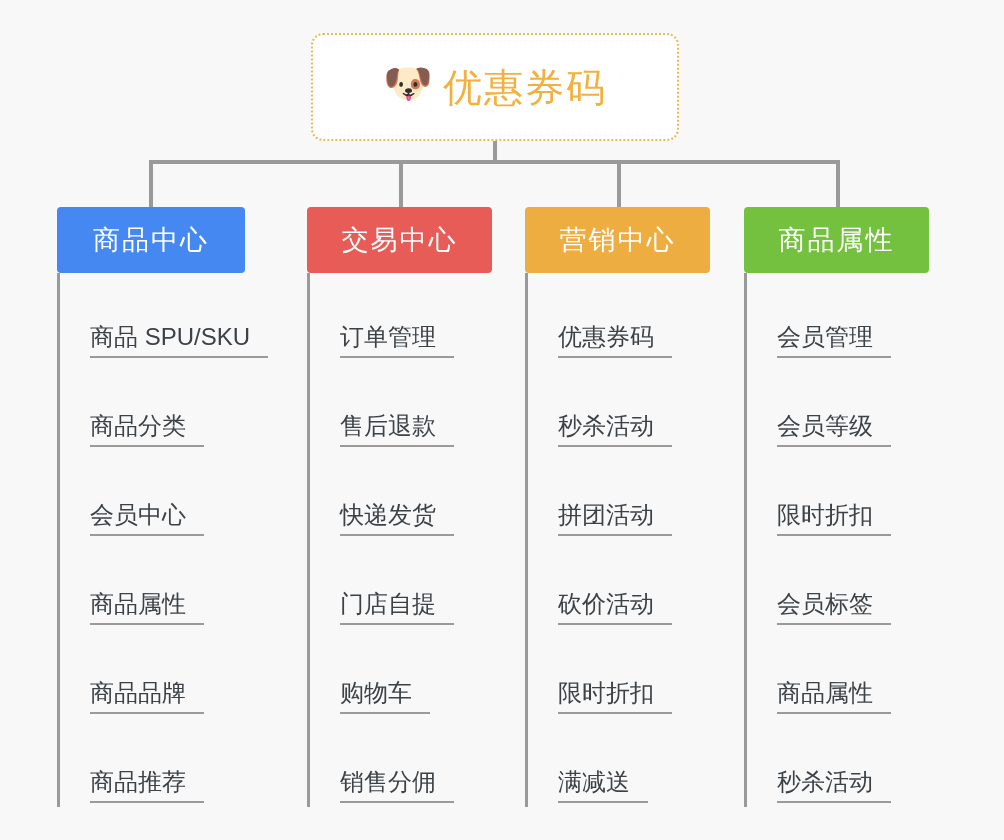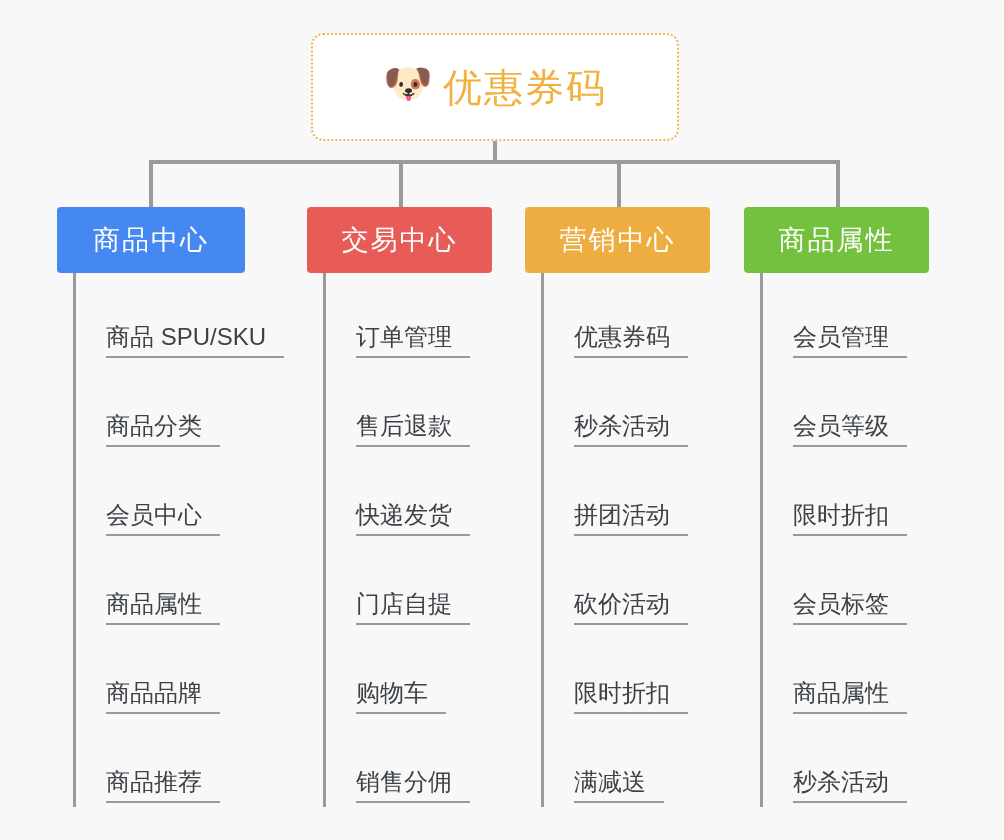--- a/index.html
+++ b/index.html
@@ -88,21 +88,20 @@
     align-items: center;
     justify-content: center;
     color: #ffffff;
     font-size: 27px;
     letter-spacing: 2px;
     white-space: nowrap;
   }
 
   .leaf-list {
     position: relative;
-    margin-left: 16px;
     padding-top: 0;
     border-left: 3px solid #9a9a9a;
   }
   .leaf {
     box-sizing: border-box;
     height: 89px;
     display: flex;
     align-items: flex-end;
     padding-left: 30px;
     padding-bottom: 4px;

